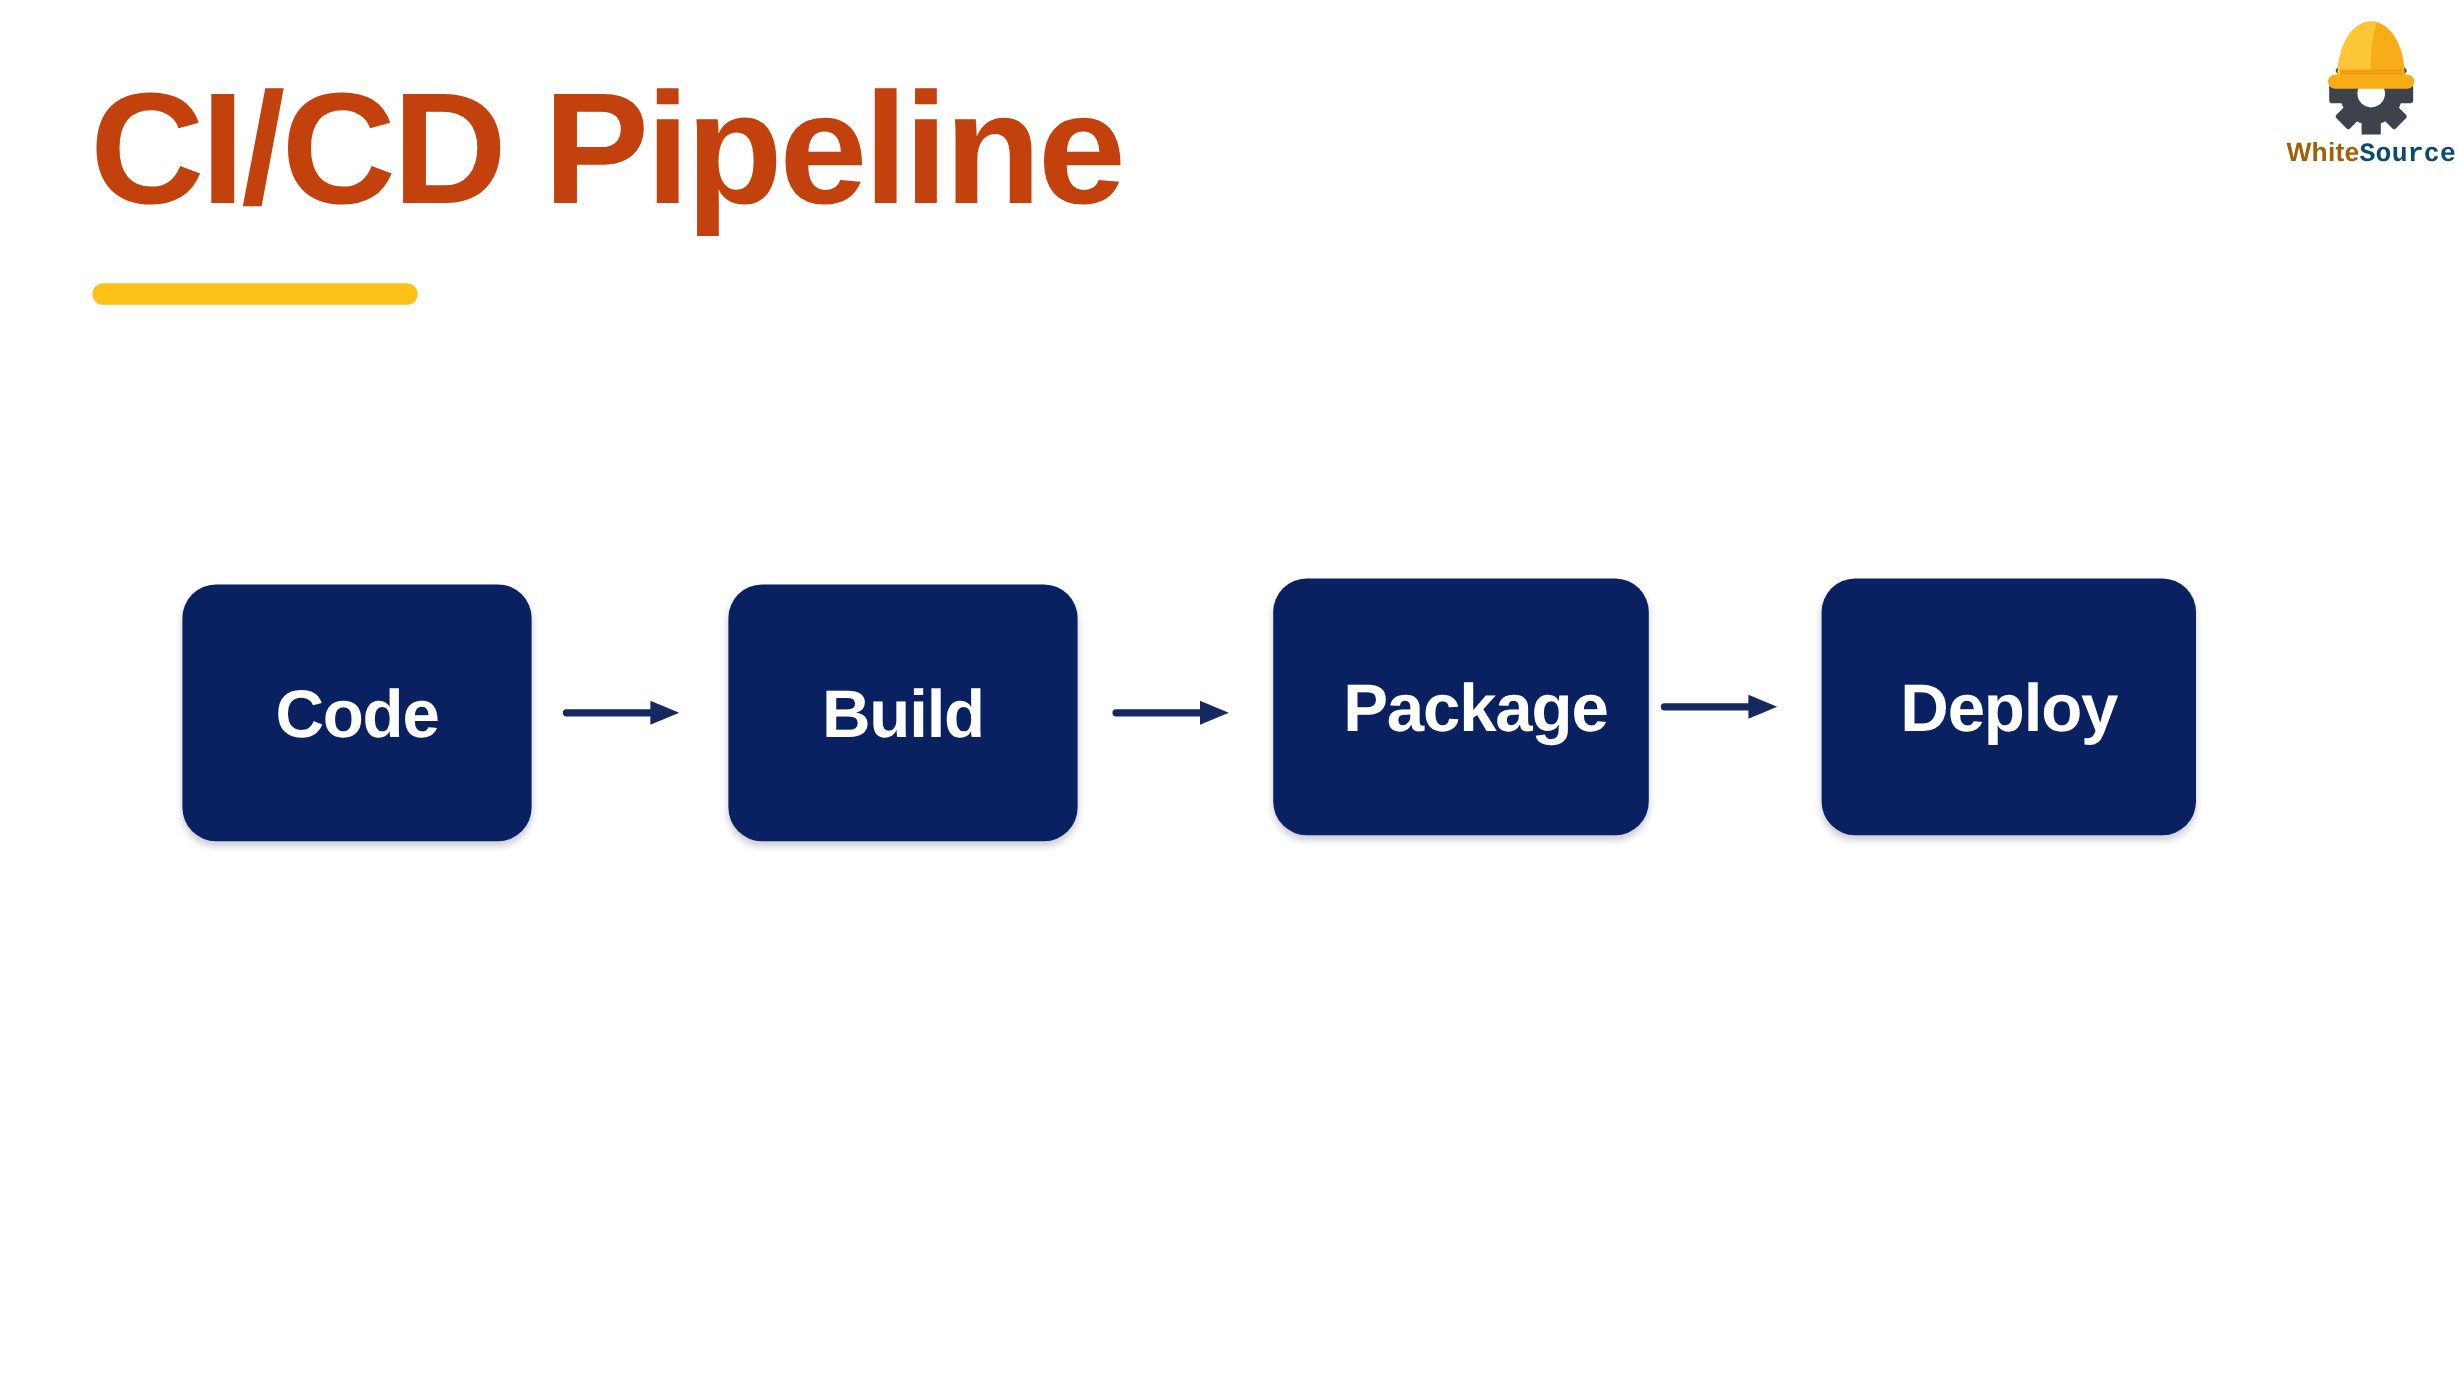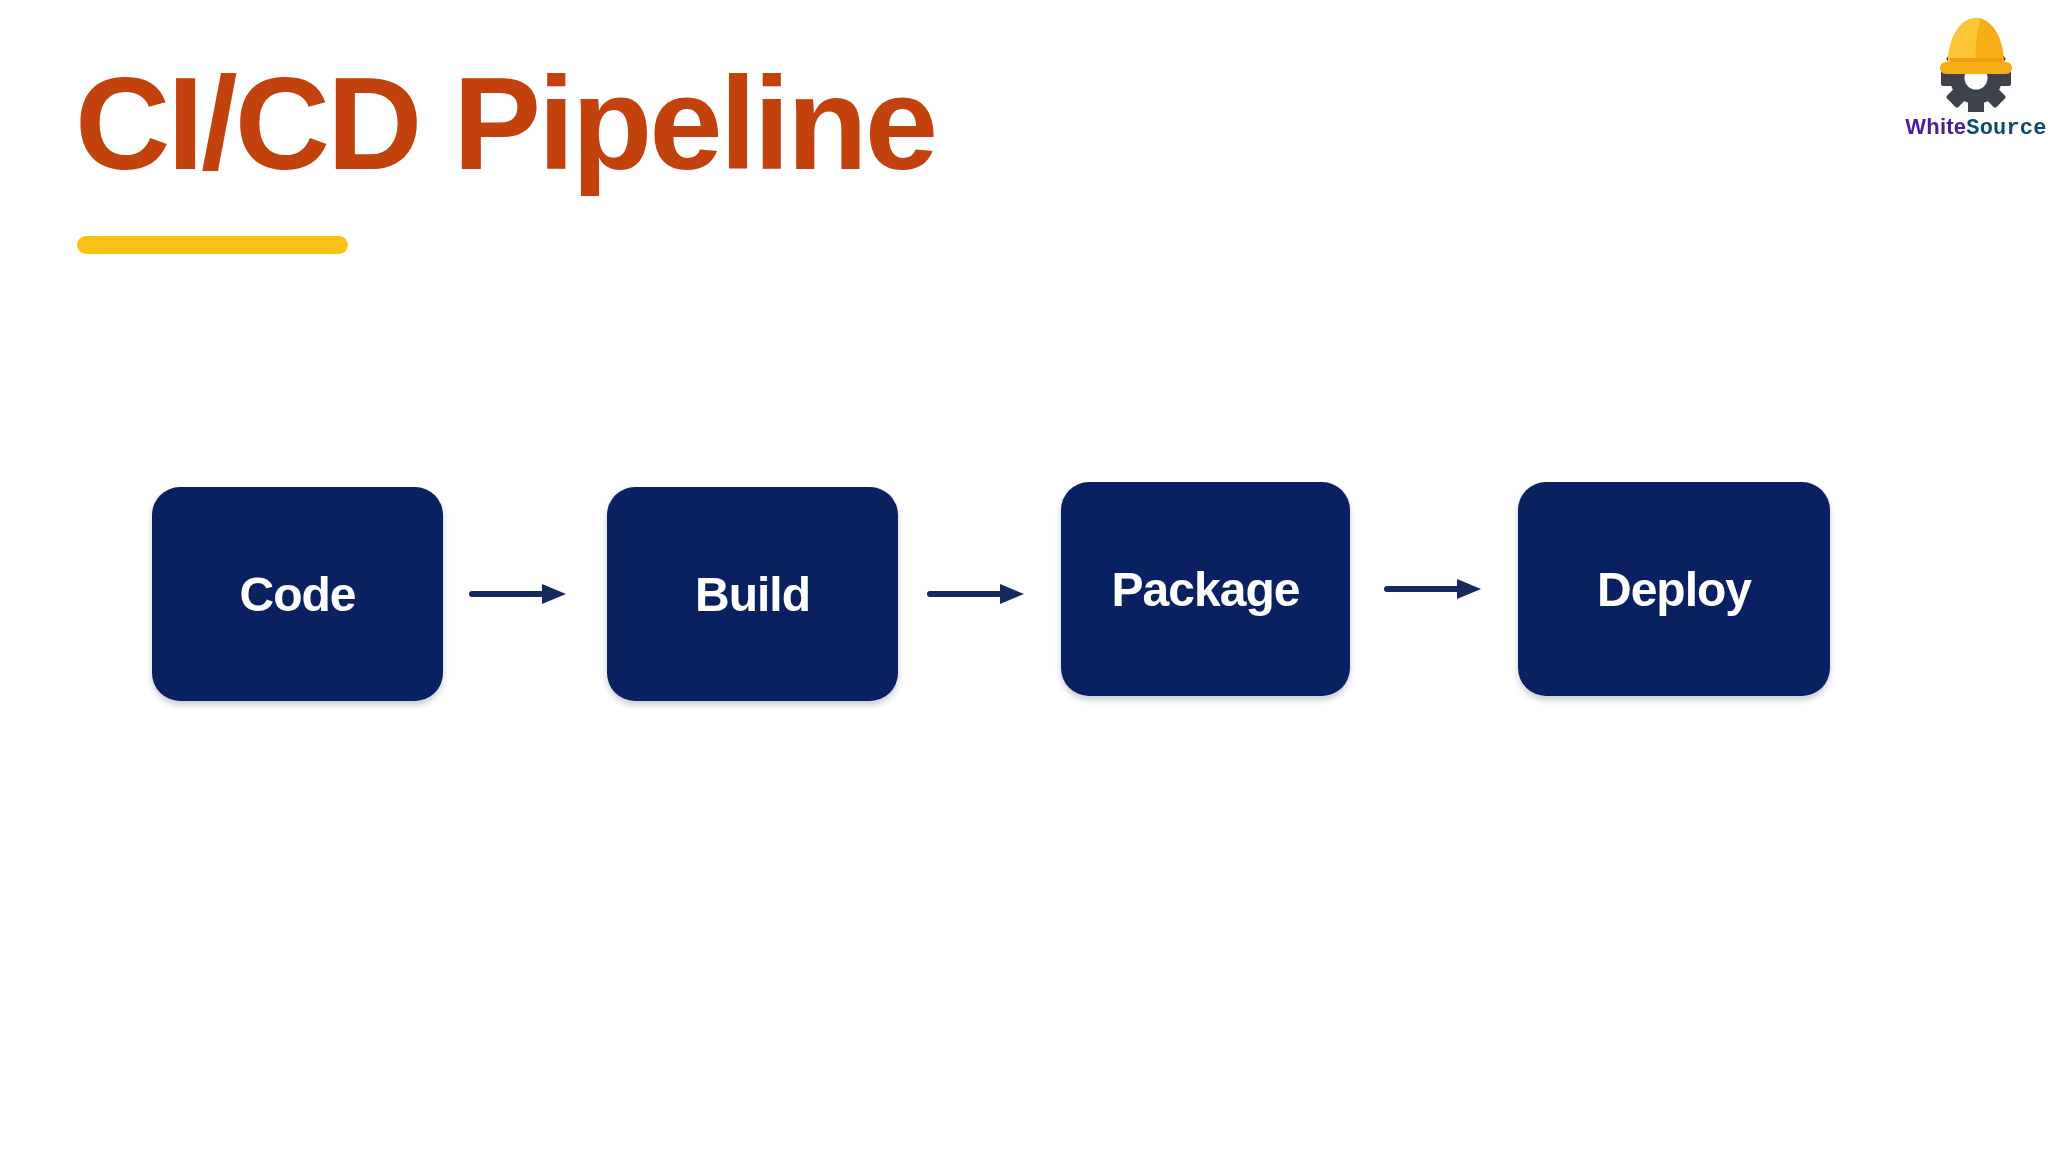--- a/index.html
+++ b/index.html
@@ -39,42 +39,42 @@
     flex-direction:column;
     align-items:center;
   }
   .logo-text {
     margin-top:2px;
     font-size:22px;
     font-weight:bold;
     letter-spacing:0.2px;
     white-space:nowrap;
   }
-  .logo-text .brand-white { color:#4c1d95; }
+  .logo-text .brand-white { color:#a16207; }
   .logo-text .brand-source { color:#0c4a6e;font-family:Liberation Mono, monospace; }
 
   
   .stage {
     position:absolute;
     width:291px; height:214px;
     background:#0a2161;
     border-radius:28px;
     display:flex;
     align-items:center;
     justify-content:center;
     color:#ffffff;
-    font-size:48px;
+    font-size:56px;
     font-weight:bold;
     letter-spacing:-1px;
     box-shadow:0 4px 6px rgba(15,25,70,0.22);
     text-align:center;
   }
   #stage-code    { left:152px;  top:487px; }
   #stage-build   { left:607px;  top:487px;border-radius:28px; }
-  #stage-package { left:1061px; top:482px; width:289px; }
+  #stage-package { left:1061px; top:482px; width:289px;padding-left:24px; }
   #stage-deploy  { left:1518px; top:482px; width:312px; }
 
   
   .flow-arrow { position:absolute; width:98px; height:28px; }
   #arrow-1 { left:468px;  top:580px; }
   #arrow-2 { left:926px;  top:580px; }
   #arrow-3 { left:1383px; top:575px; }
 </style>
 </head>
 <body>

